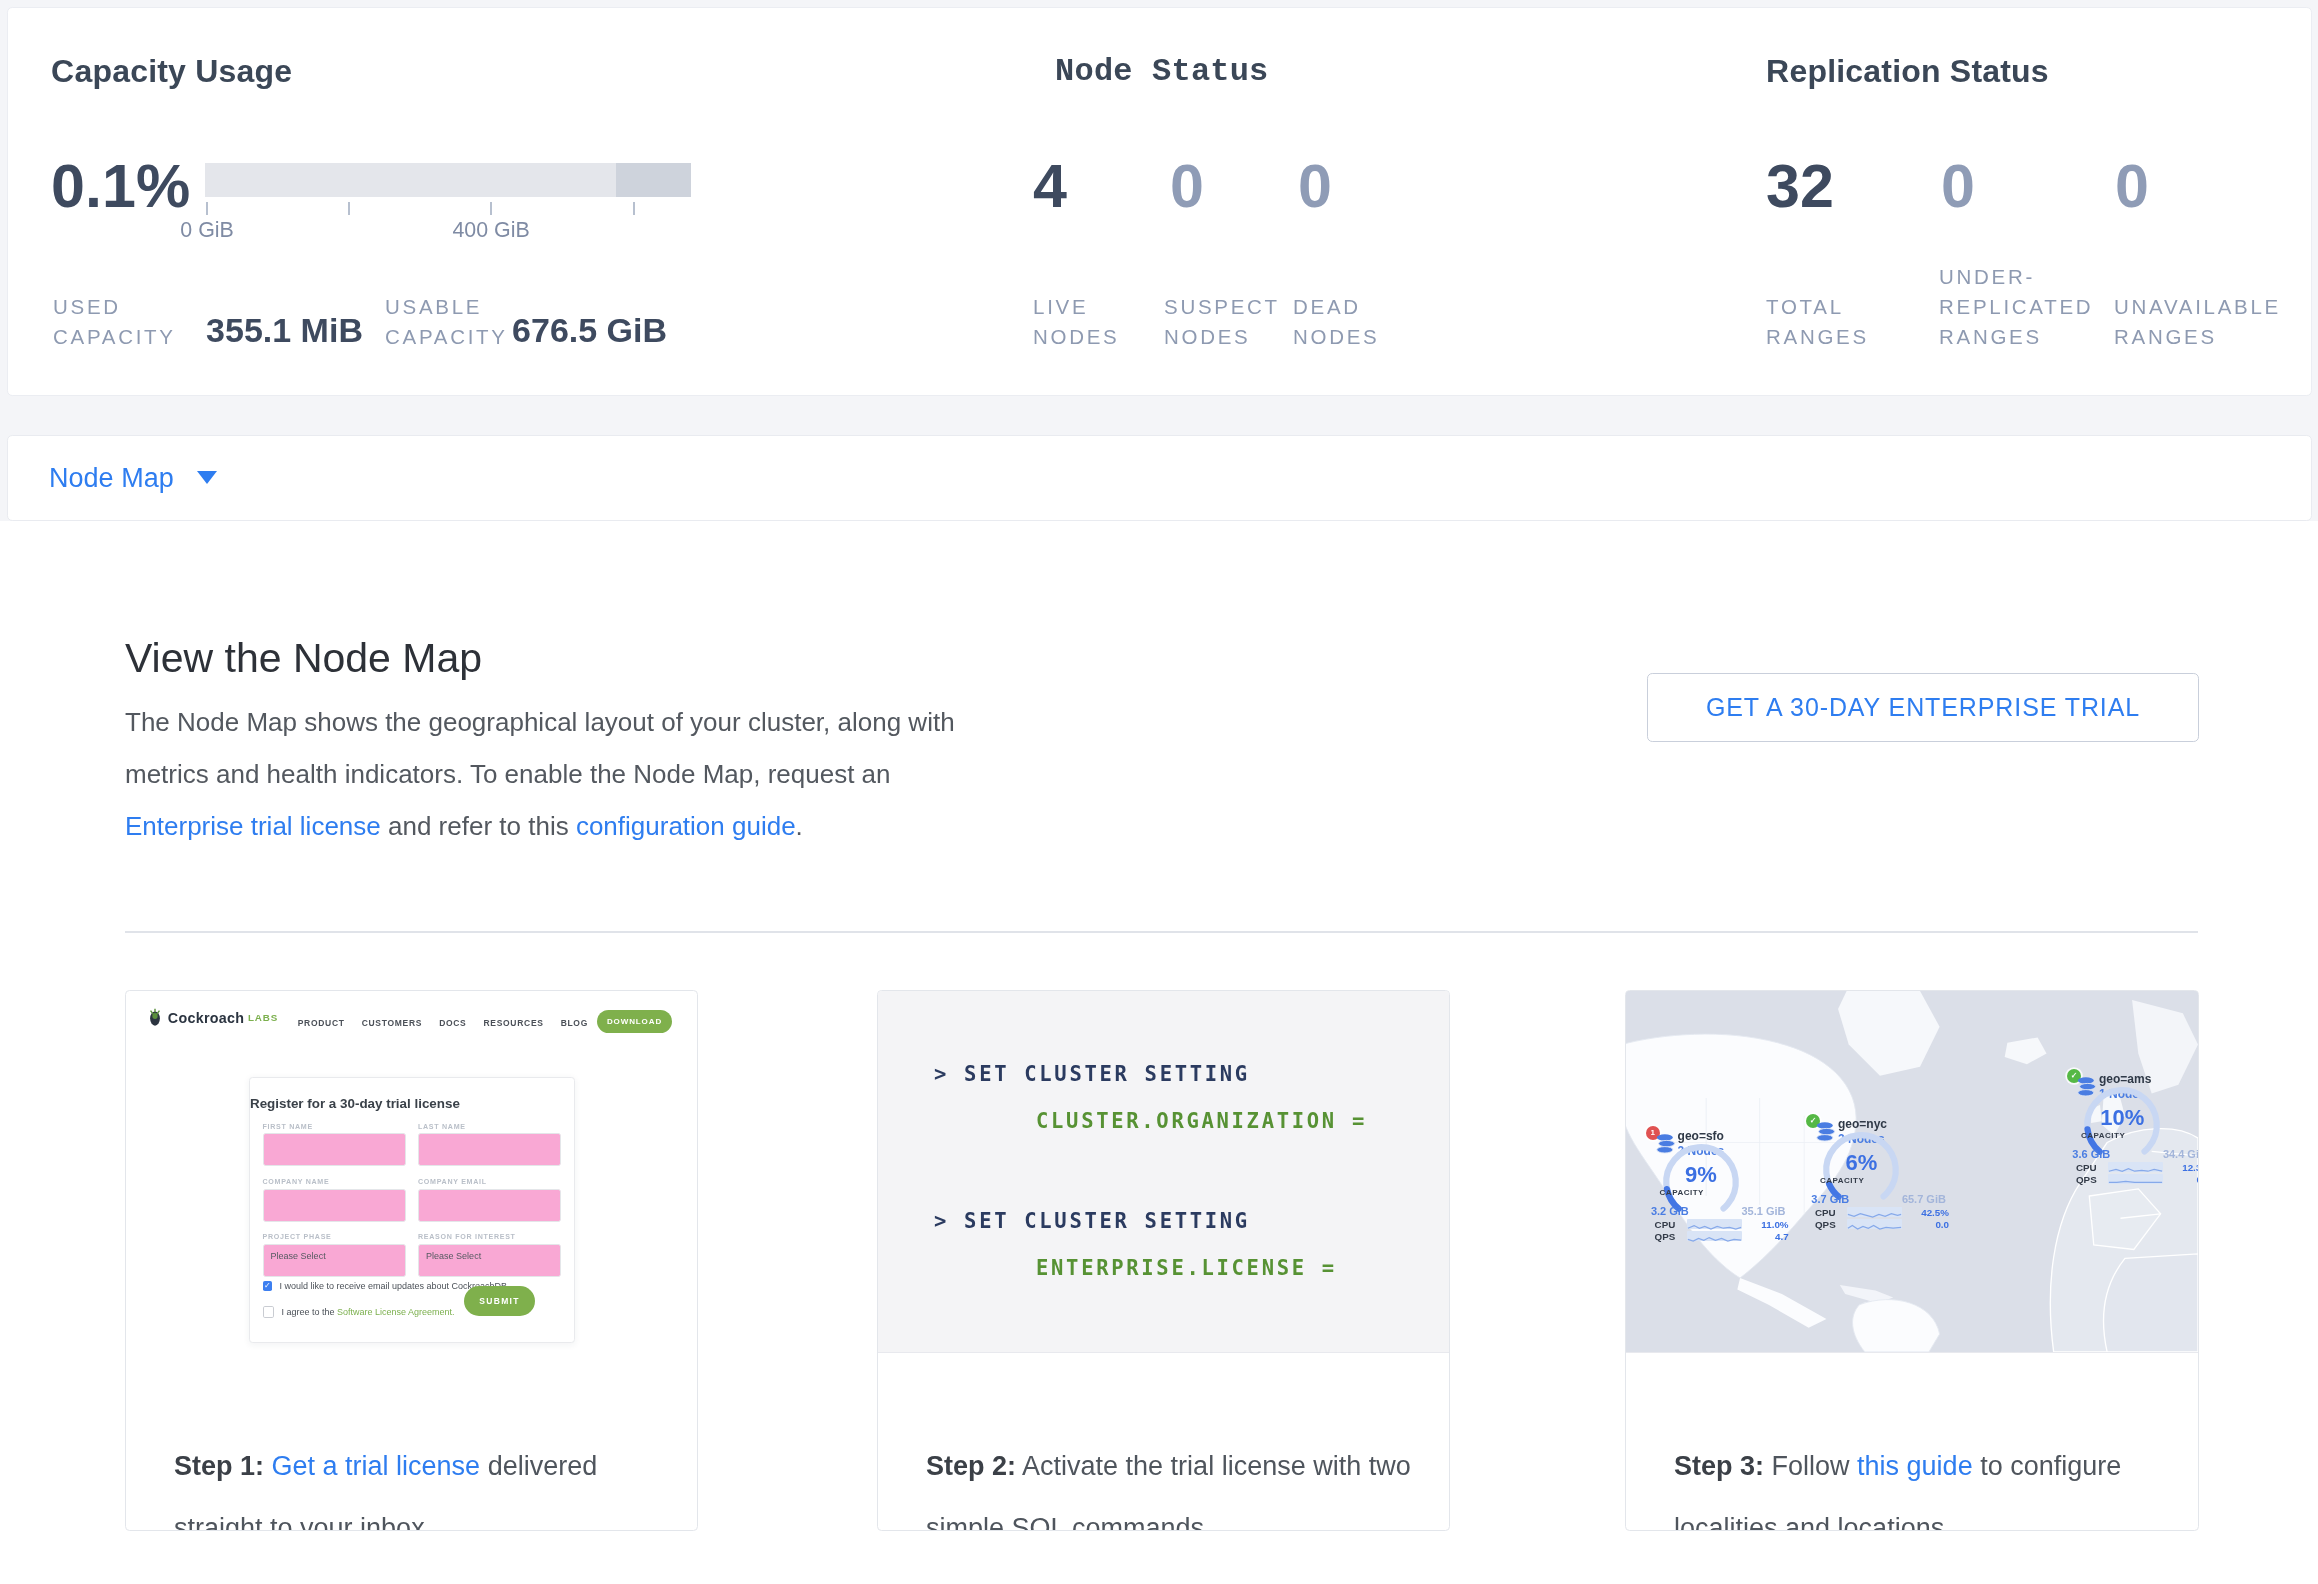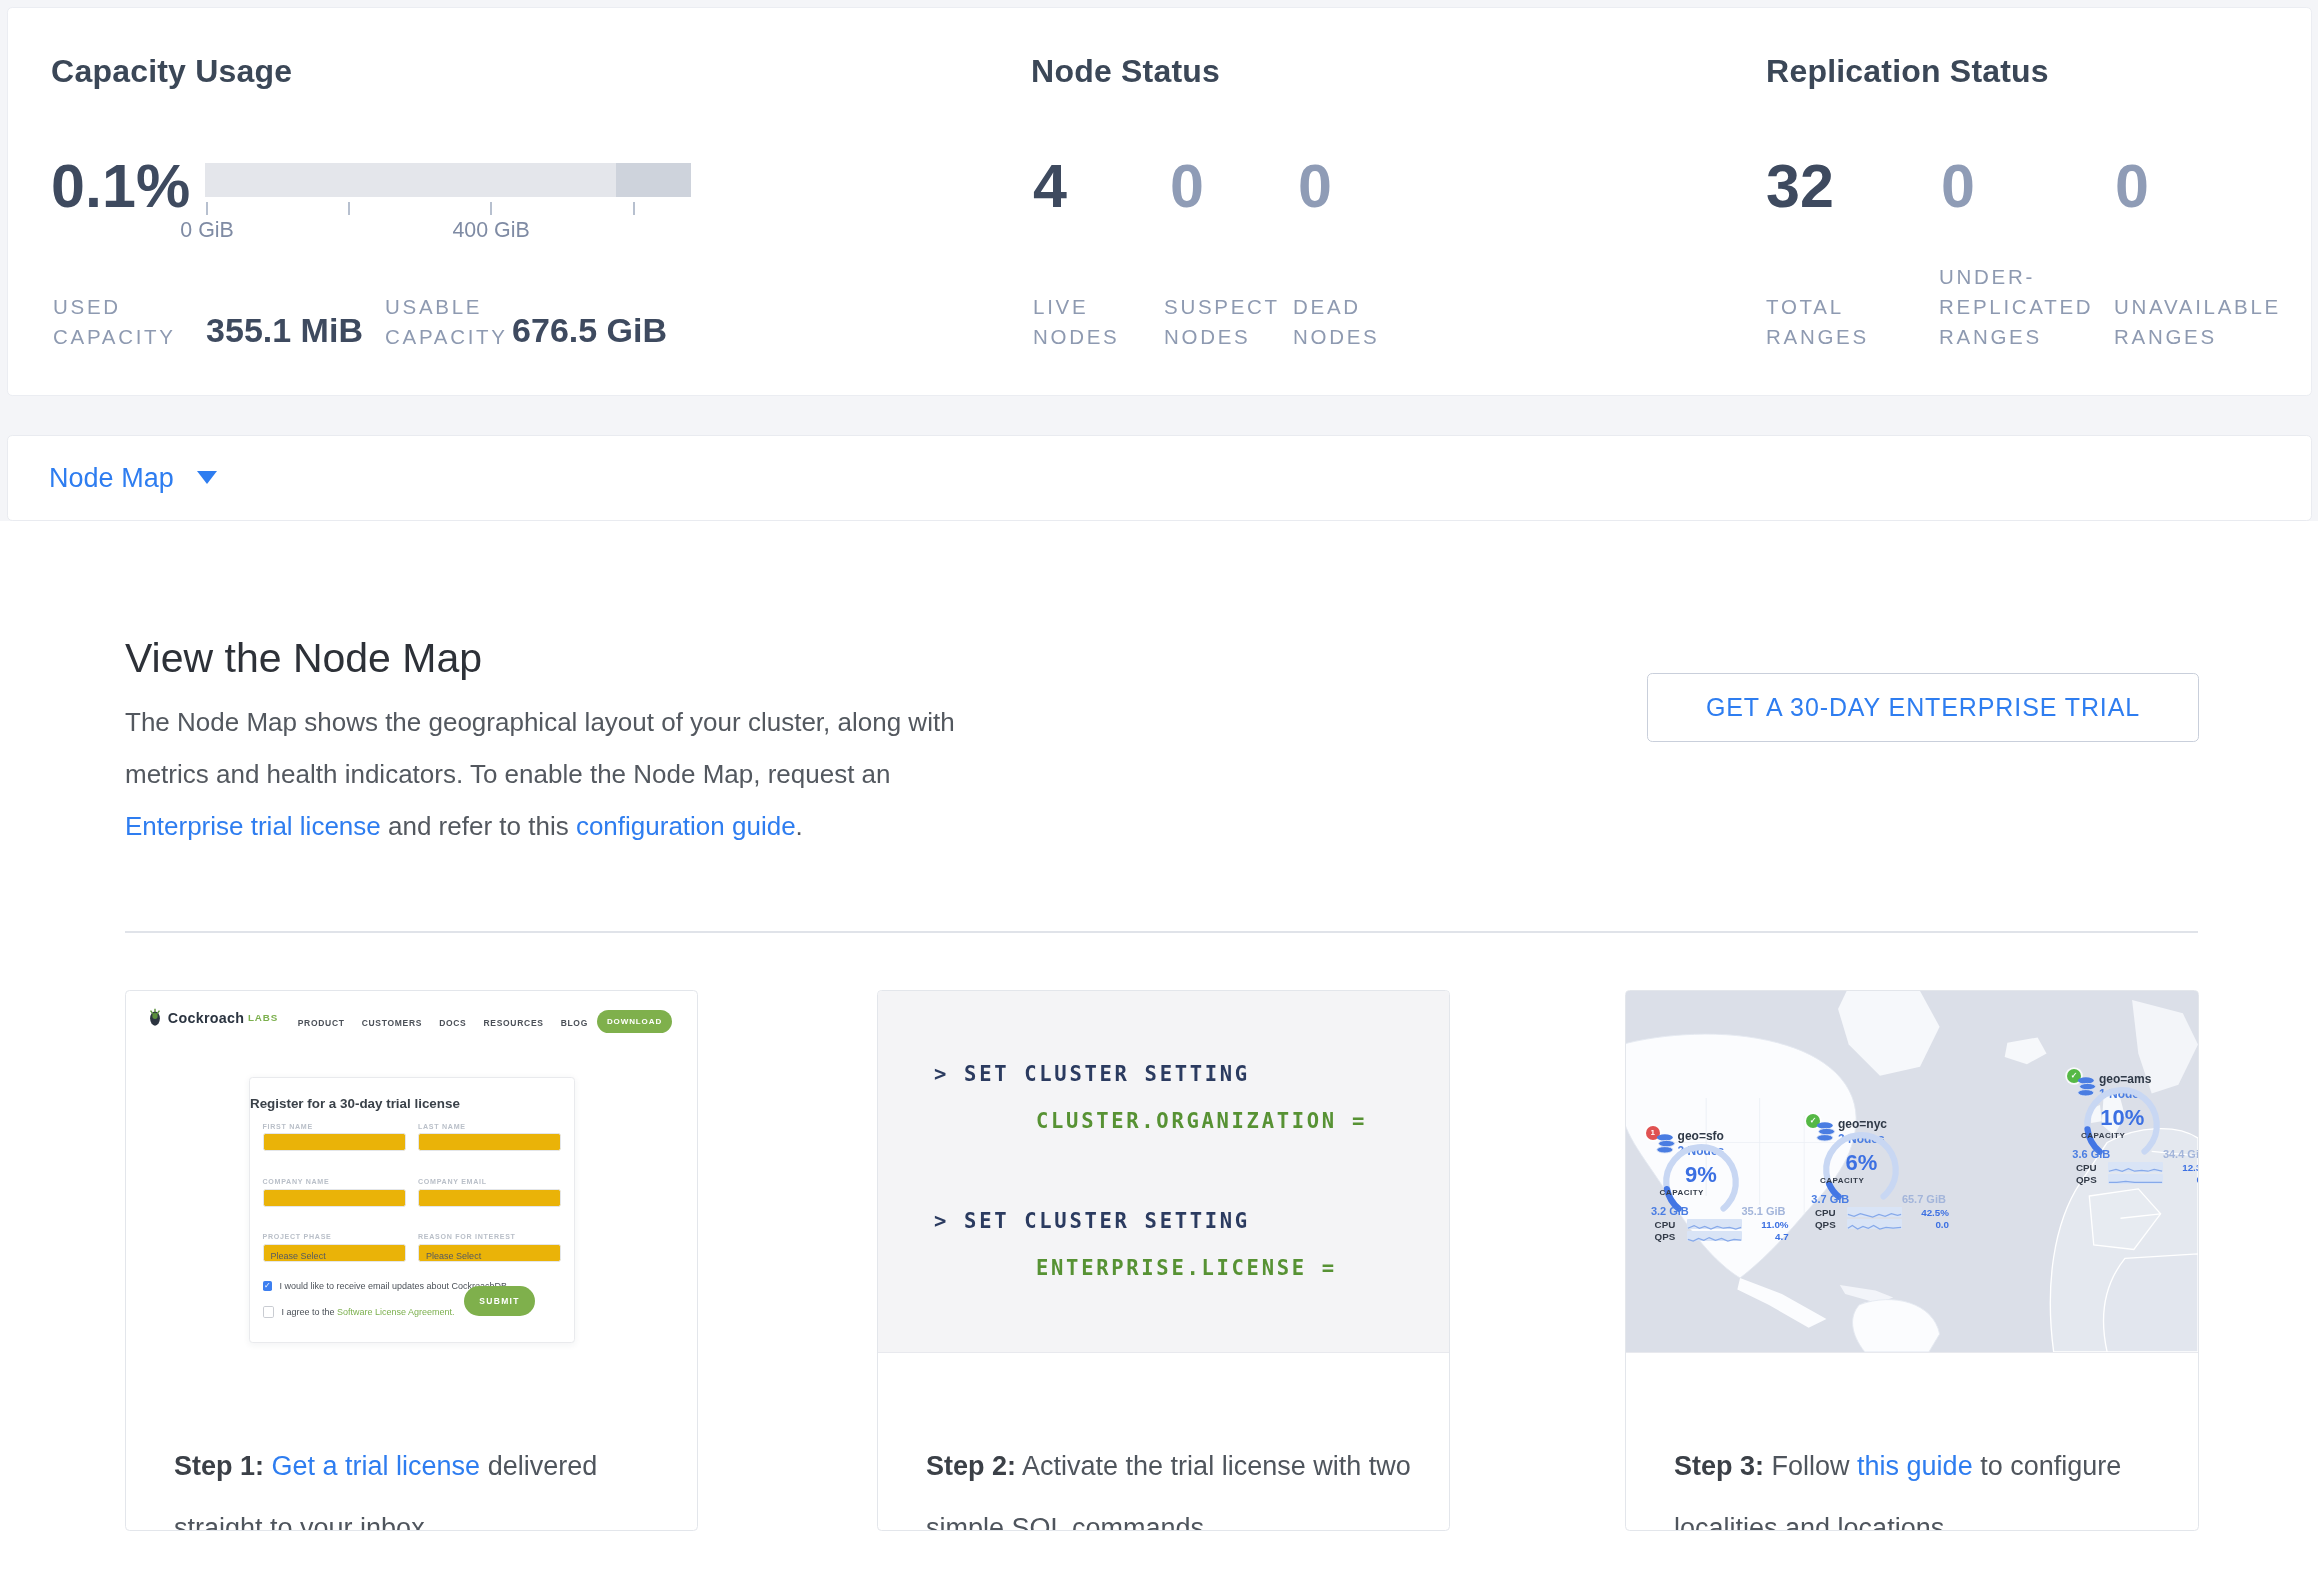--- a/index.html
+++ b/index.html
@@ -81,21 +81,21 @@
     display:flex;align-items:center;justify-content:center;filter:blur(0.3px);
   }
   .mini-form{
     position:absolute;left:123px;top:86px;width:324px;height:264px;
     background:#fff;border:0.9px solid #e9eaed;border-radius:3.6px;
     box-shadow:0 1.8px 7.1px rgba(40,50,70,.06);
   }
   .mini-form-title{position:absolute;left:0;top:18px;width:100%;
     font-size:13.4px;font-weight:700;color:#3a4149;filter:blur(0.3px);}
   .fld-label{position:absolute;font-size:7.1px;font-weight:700;color:#b9bfc8;letter-spacing:0.7px;filter:blur(0.4px);}
-  .fld-input{position:absolute;width:143px;height:18px;border:0.9px solid #e4e6e9;border-radius:2.7px;background:#eab308;
+  .fld-input{position:absolute;width:143px;height:33px;border:0.9px solid #e4e6e9;border-radius:2.7px;background:#f9a8d4;
     font-size:9px;color:#555a61;line-height:23px;padding-left:7.1px;box-sizing:border-box;filter:blur(0.3px);}
   .cb-row{position:absolute;left:12.5px;display:flex;align-items:center;gap:7.1px;filter:blur(0.3px);}
   .cb-box{width:9.8px;height:9.8px;border-radius:1.8px;flex:0 0 auto;}
   .cb-checked{background:#3d7ff0;color:#fff;font-size:8px;line-height:9.8px;text-align:center;}
   .cb-empty{background:#fff;border:0.9px solid #c9ccd2;}
   .cb-text{font-size:9px;color:#4b5158;white-space:nowrap;}
   .green-link{color:#7cb04e;}
   .mini-submit{
     position:absolute;left:214px;top:208px;width:71px;height:30px;border-radius:15px;
     background:#7fb04c;color:#fff;font-size:8.5px;font-weight:700;letter-spacing:1.3px;
@@ -151,21 +151,21 @@
   <div class="abs tick" style="left:482px;"></div>
   <div class="abs tick" style="left:625px;"></div>
   <div class="abs tick-label" style="left:199px;">0 GiB</div>
   <div class="abs tick-label" style="left:483px;">400 GiB</div>
 
   <div class="abs stat-label" style="left:45px;bottom:43px;width:120px;">USED CAPACITY</div>
   <div class="abs stat-value" style="left:198px;bottom:48px;">355.1 MiB</div>
   <div class="abs stat-label" style="left:377px;bottom:43px;width:125px;">USABLE CAPACITY</div>
   <div class="abs stat-value" style="left:504px;bottom:48px;">676.5 GiB</div>
 
-  <div class="abs section-title" style="left:1023px;top:45px;">Node Status</div>
+  <div class="abs section-title" style="left:1047px;top:45px;font-family:Liberation Mono, monospace;">Node Status</div>
   <div class="abs big-number" style="left:1025px;top:148px;">4</div>
   <div class="abs big-number muted" style="left:1162px;top:148px;">0</div>
   <div class="abs big-number muted" style="left:1290px;top:148px;">0</div>
   <div class="abs stat-label" style="left:1025px;bottom:43px;width:107px;">LIVE NODES</div>
   <div class="abs stat-label" style="left:1156px;bottom:43px;width:116px;">SUSPECT NODES</div>
   <div class="abs stat-label" style="left:1285px;bottom:43px;width:107px;">DEAD NODES</div>
 
   <div class="abs section-title" style="left:1758px;top:45px;">Replication Status</div>
   <div class="abs big-number" style="left:1758px;top:148px;">32</div>
   <div class="abs big-number muted" style="left:1933px;top:148px;">0</div>

